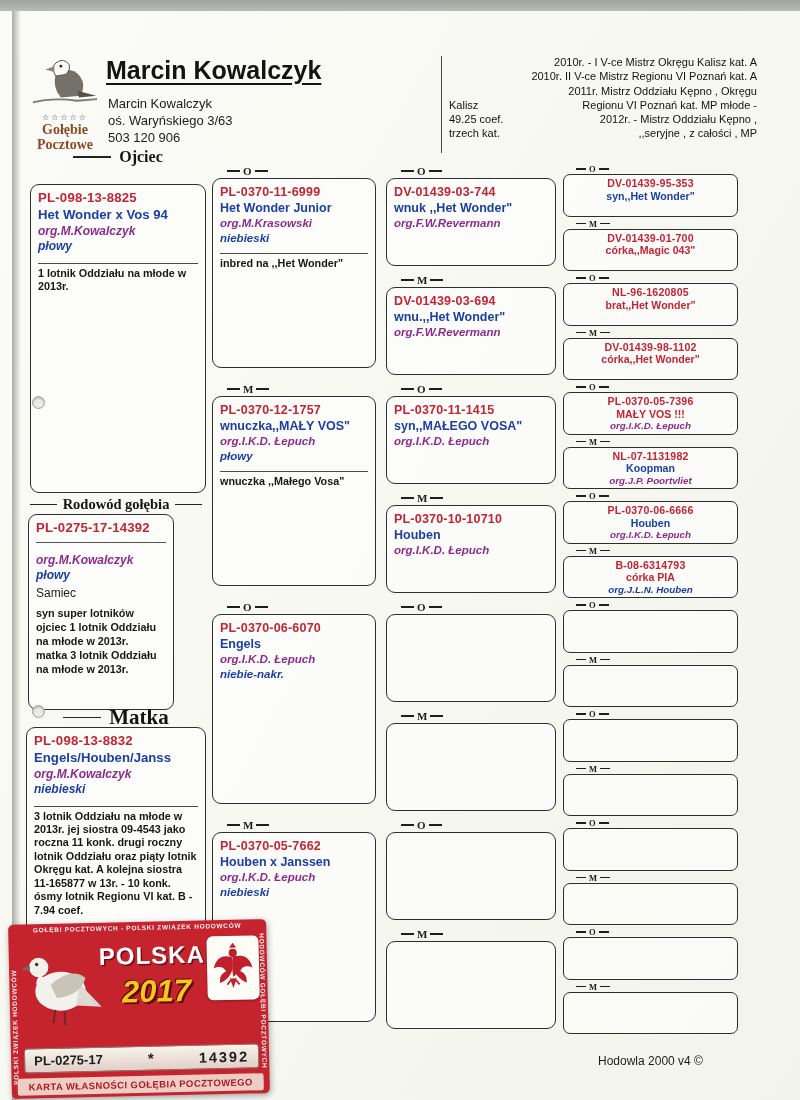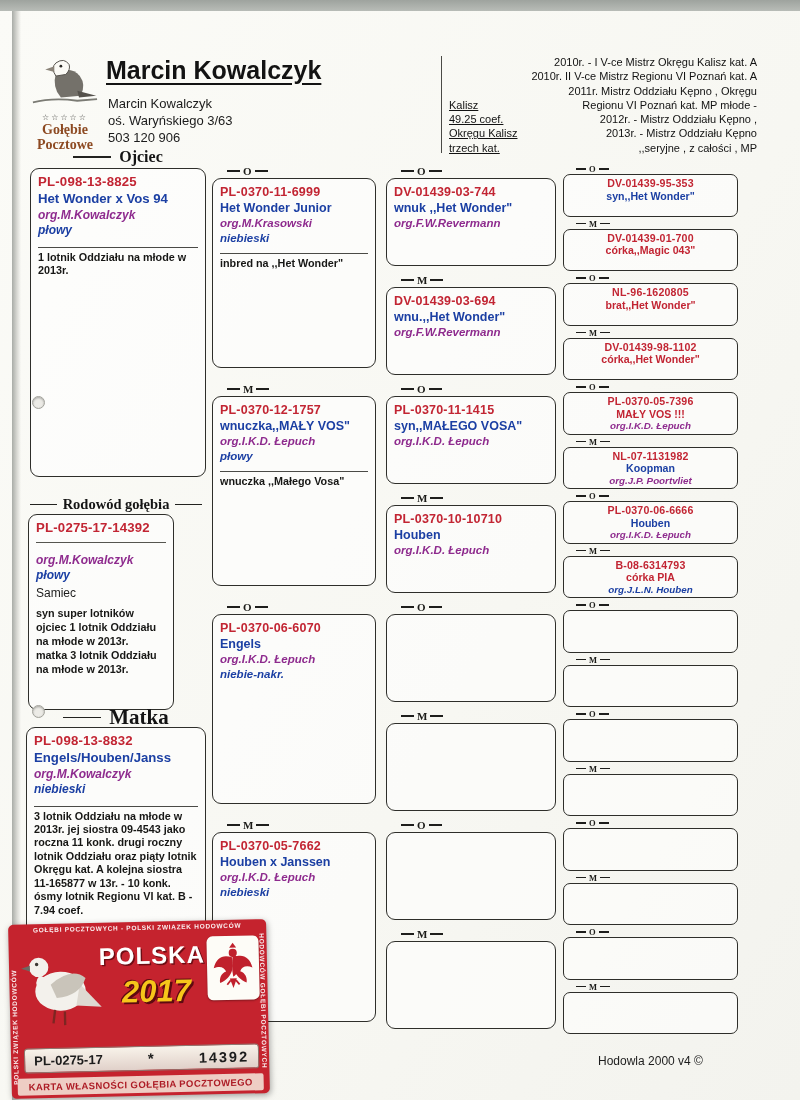--- a/index.html
+++ b/index.html
@@ -18,21 +18,21 @@
   .logo .stars { font-size: 8px; letter-spacing: 2px; color: #3c3c38; margin-top: 1px; }
   .logo .club { font-family: "Liberation Serif", serif; font-weight: bold; color: #8d4a22;
                 font-size: 14px; line-height: 1.08; }
   .title { position: absolute; left: 106px; top: 56px; font-size: 25px; font-weight: bold;
            color: #131313; text-decoration: underline; text-underline-offset: 4px; }
   .addr { position: absolute; left: 108px; top: 95px; font-size: 13px; line-height: 17px; color: #1b1b1b; }
   .vline { position: absolute; left: 441px; top: 56px; width: 1.4px; height: 97px; background: #4a4a46; }
   .ach { position: absolute; left: 449px; top: 55px; width: 308px; font-size: 11px;
          line-height: 14.3px; color: #121212; }
   .ach-row { display: flex; justify-content: flex-end; }
-  .ach-left { white-space: nowrap; text-decoration: underline; }
+  .ach-left { white-space: nowrap; }
   .ach-right { flex: 1; text-align: right; }
 
   
   .sec-hdr { position: absolute; display: flex; align-items: center; justify-content: center;
              font-family: "Liberation Serif", serif; font-weight: bold; color: #141414; }
   .sec-hdr .dl { height: 1.6px; background: #22221f; }
   .hdr-father  { left: 32px; top: 148px; width: 172px; font-size: 16px; }
   .hdr-mother  { left: 28px; top: 705px; width: 176px; font-size: 21px; justify-content: center; }
   .hdr-father .dl, .hdr-mother .dl { width: 38px; margin-right: 8px; }
   .hdr-pedigree { left: 24px; top: 496px; width: 184px; font-size: 14.5px; }
@@ -44,21 +44,21 @@
   .ring { color: var(--ring-red, #c22533); font-weight: bold; font-size: 12.5px; letter-spacing: .2px; }
   .bname { font-weight: bold; font-size: 12.5px; }
   .c-red { color: var(--ring-red, #c22533); }
   .c-blue { color: var(--name-blue, #1b3fa3); }
   .c-purple { color: var(--org-purple, #8e2b8e); }
   .org { font-style: italic; font-weight: bold; font-size: 11.5px; }
   .colr { font-style: italic; font-weight: bold; font-size: 11.5px; color: var(--name-blue, #1b3fa3); }
   .note { font-weight: bold; color: #171715; font-size: 10.8px; line-height: 1.25; }
   .sep { border-top: 1px solid #4a4a46; margin-top: 8px; padding-top: 3px; }
 
-  .box-father  { position: absolute; left: 30px; top: 168px; width: 176px; height: 309px; }
+  .box-father  { position: absolute; left: 30px; top: 184px; width: 176px; height: 309px; }
   .box-subject { position: absolute; left: 28px; top: 514px; width: 146px; height: 196px; }
   .box-mother  { position: absolute; left: 26px; top: 727px; width: 180px; height: 323px; }
   .big .ring { font-size: 13.2px; }
   .big .bname { font-size: 13.2px; }
   .big .org { font-size: 12px; }
   .big .colr { font-size: 12px; }
   .subj-hr { height: 1px; background: #55554f; margin: 5px 0 10px; }
   .sex { font-size: 12px; color: #1c1c1c; margin: 2px 0 5px; }
   .snote { font-weight: bold; font-size: 10.8px; line-height: 1.3; color: #171715; }
 
@@ -158,24 +158,20 @@
         <span class="ach-left"></span>
         <span class="ach-right">2011r. Mistrz Oddziału Kępno , Okręgu</span>
       </div>
       <div class="ach-row">
         <span class="ach-left">Kalisz</span>
         <span class="ach-right">Regionu VI Poznań kat. MP młode -</span>
       </div>
       <div class="ach-row">
         <span class="ach-left">49.25 coef.</span>
         <span class="ach-right">2012r. - Mistrz Oddziału Kępno ,</span>
-      </div>
-      <div class="ach-row">
-        <span class="ach-left">Okręgu Kalisz</span>
-        <span class="ach-right">2013r. - Mistrz Oddziału Kępno</span>
       </div>
       <div class="ach-row">
         <span class="ach-left">trzech kat.</span>
         <span class="ach-right">,,seryjne , z całości , MP</span>
       </div>
     </div>
 
   <div class="sec-hdr hdr-father">
     <span class="dl"></span>
     <span>Ojciec</span>

